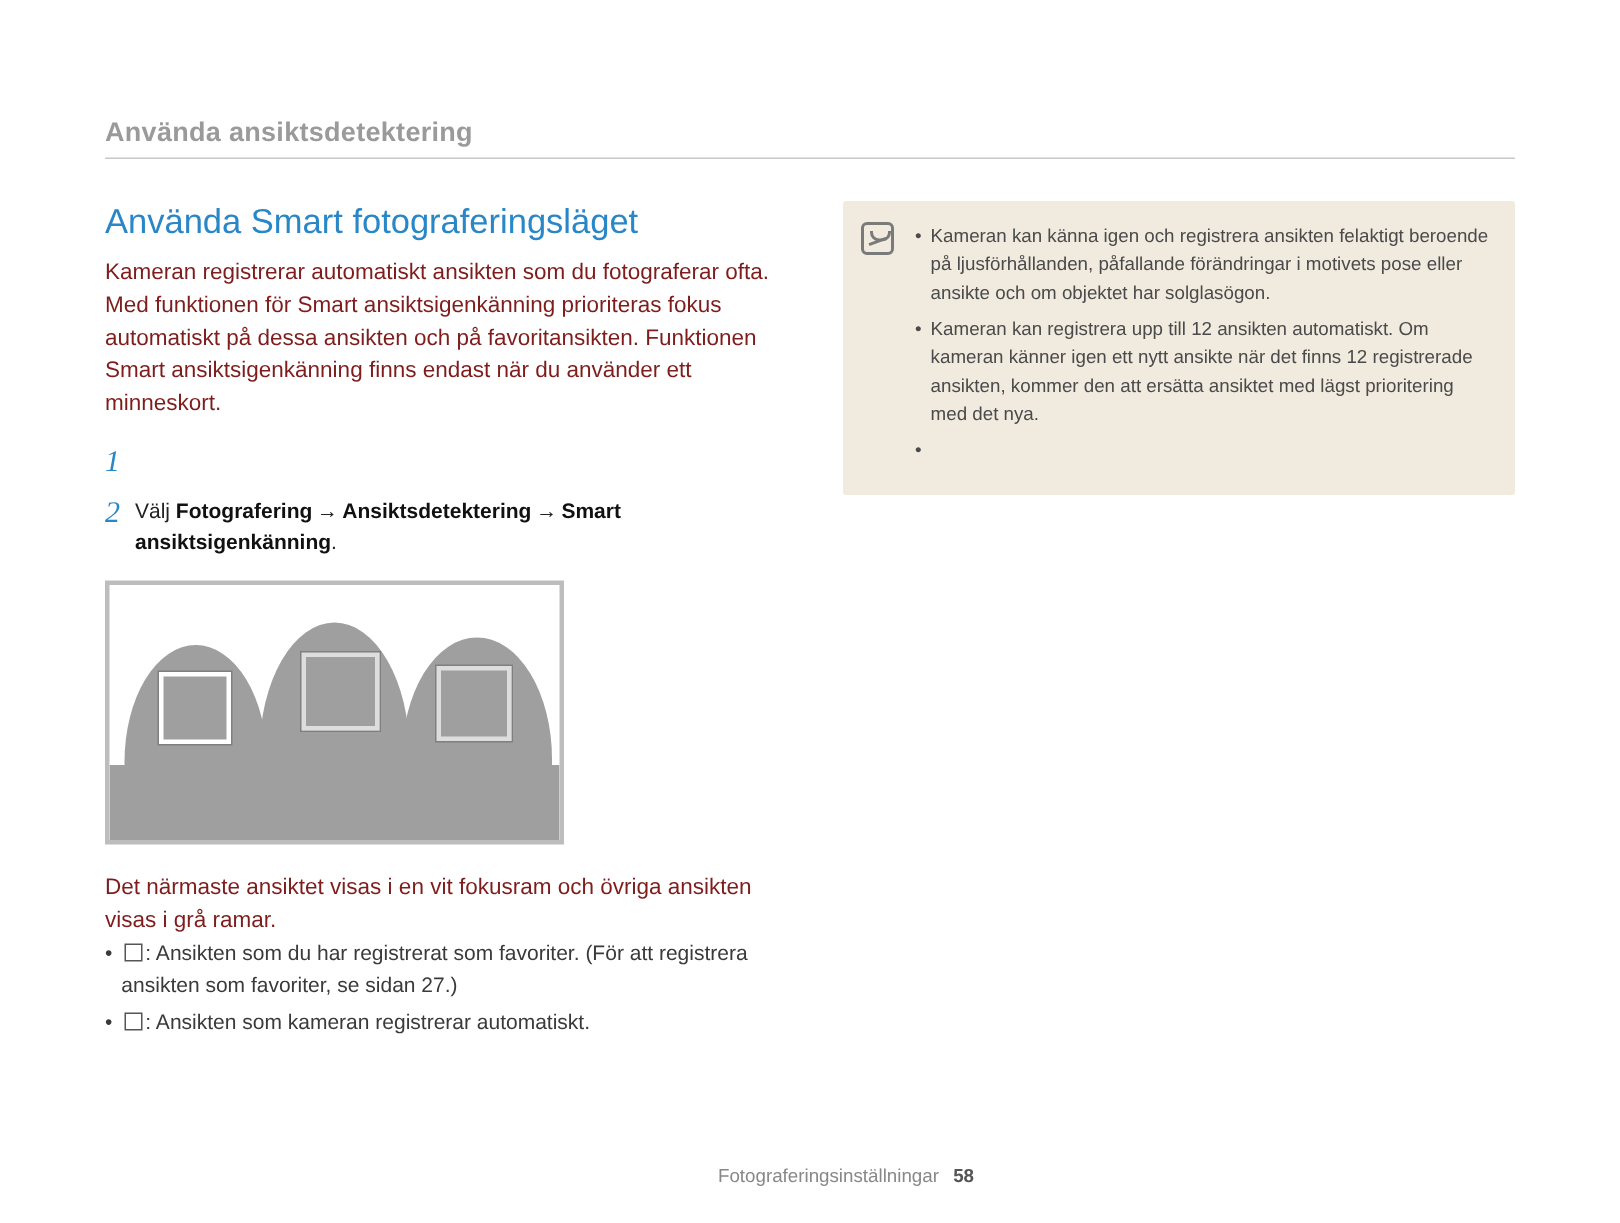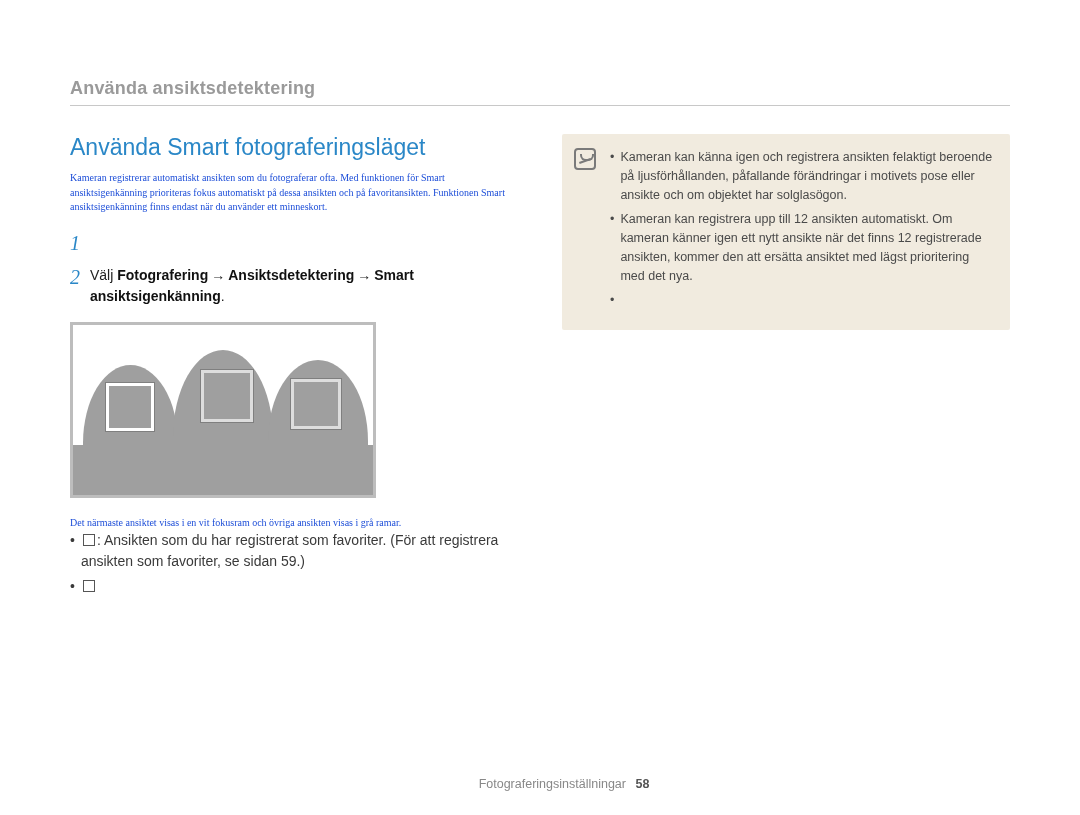--- a/index.html
+++ b/index.html
@@ -34,25 +34,24 @@
     flex: 1 1 0;
     min-width: 0;
   }
   .section-title {
     font-size: 23px;
     font-weight: 400;
     color: #2a87c7;
     margin: 0 0 10px 0;
   }
   .body-text {
-    font-size: 10px;
+    font-size: 15px;
     line-height: 1.45;
-    color: #1d4ed8;
+    color: #7f1d1d;
     margin: 0 0 16px 0;
-    font-family: Liberation Serif, serif;
   }
   .steps {
     margin: 6px 0 14px 0;
   }
   .step {
     display: flex;
     gap: 10px;
     margin-bottom: 10px;
     font-size: 14px;
     line-height: 1.55;
@@ -202,25 +201,25 @@
         <div class="focus-frame ff1"></div>
         <div class="focus-frame ff2"></div>
         <div class="focus-frame ff3"></div>
       </div>
 
       <p class="body-text" style="margin-bottom:0">Det närmaste ansiktet visas i en vit fokusram och övriga ansikten visas i grå ramar.</p>
 
       <div class="bullet-list">
         <div class="row">
           <span class="dot">•</span>
-          <span><span class="small-sq"></span><span>: Ansikten som du har registrerat som favoriter. (För att registrera ansikten som favoriter, se sidan 59.)</span></span>
+          <span><span class="small-sq"></span><span>: Ansikten som du har registrerat som favoriter. (För att registrera ansikten som favoriter, se sidan 27.)</span></span>
         </div>
         <div class="row">
           <span class="dot">•</span>
-          <span><span class="small-sq"></span></span>
+          <span><span class="small-sq"></span><span>: Ansikten som kameran registrerar automatiskt.</span></span>
         </div>
       </div>
     </div>
 
     <div class="col">
       <div class="info-box">
         <span class="info-icon"></span>
         <div class="info-list">
           <div class="irow">
               <span>•</span>

